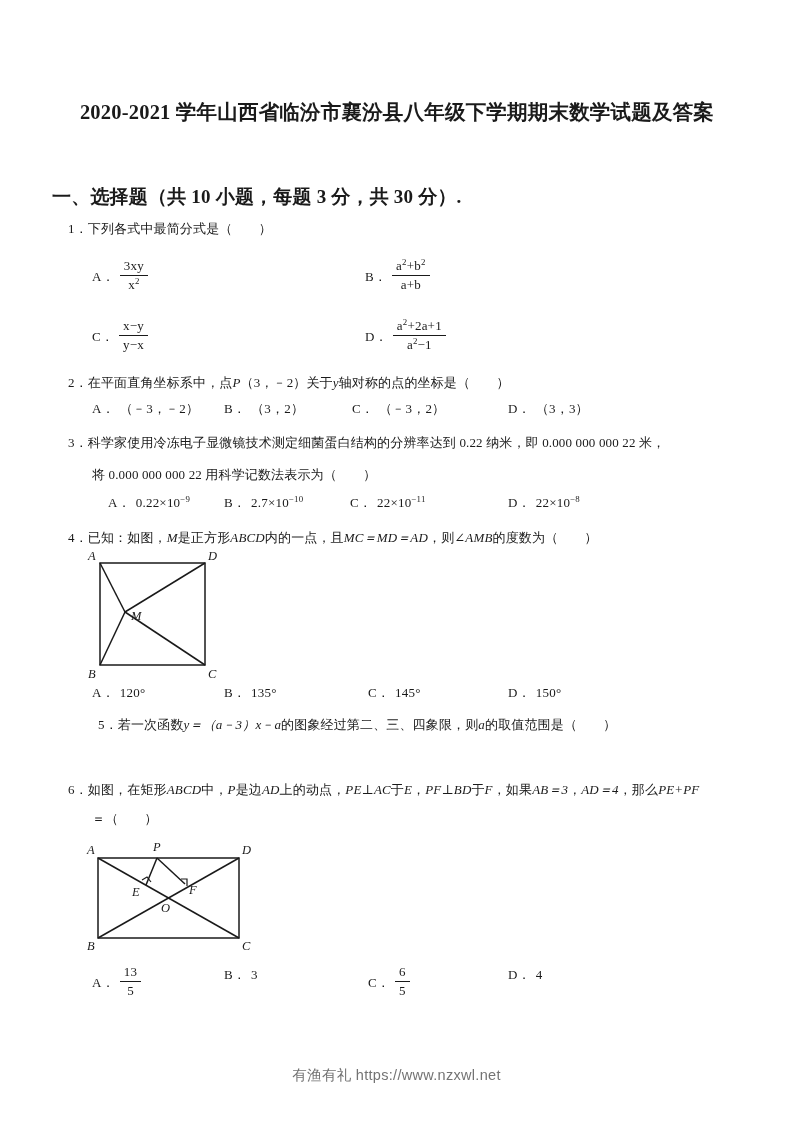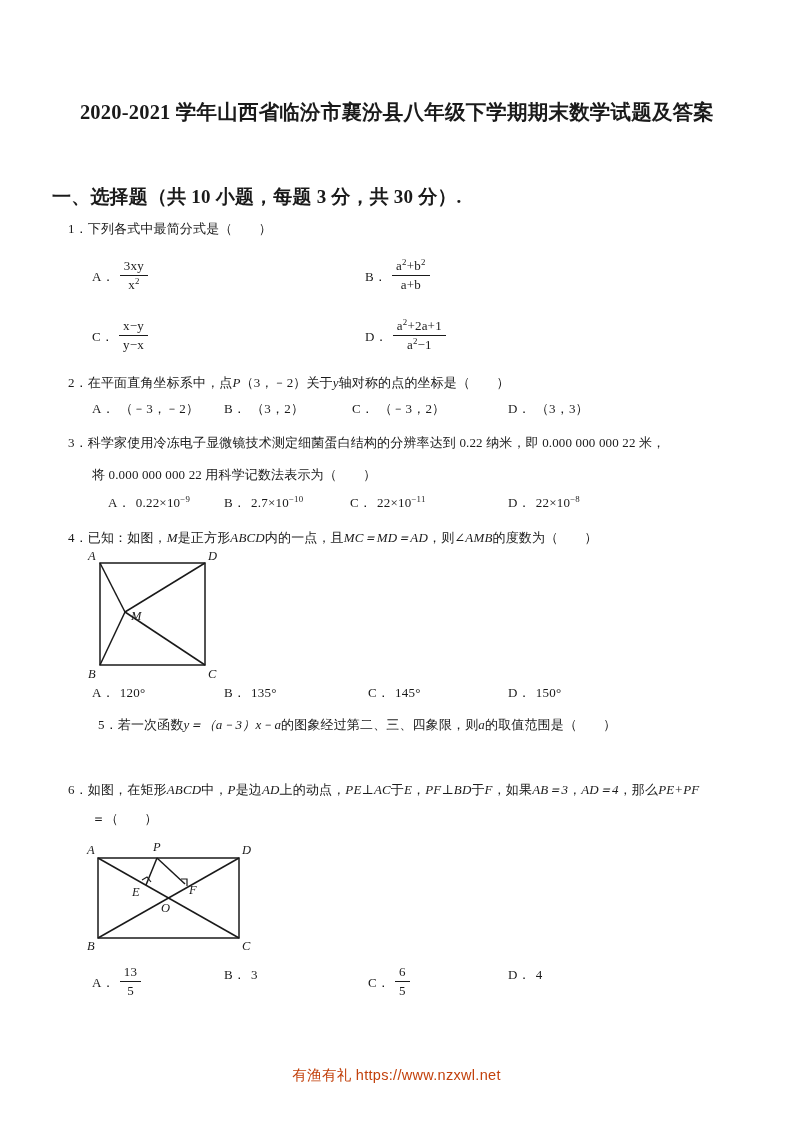--- a/index.html
+++ b/index.html
@@ -101,21 +101,21 @@
     fill: #1a1a1a;
   }
   .footer {
     position: absolute;
     left: 0;
     top: 1066px;
     width: 793px;
     text-align: center;
     font-family: "Liberation Sans", "DejaVu Sans", sans-serif;
     font-size: 14.5px;
-    color: #c2410c;
+    color: #737373;
     letter-spacing: 0.3px;
   }
 </style>
 </head>
 <body>
 
 <div class="page">
 
   <div class="doc-title">2020-2021 学年山西省临汾市襄汾县八年级下学期期末数学试题及答案</div>
 

